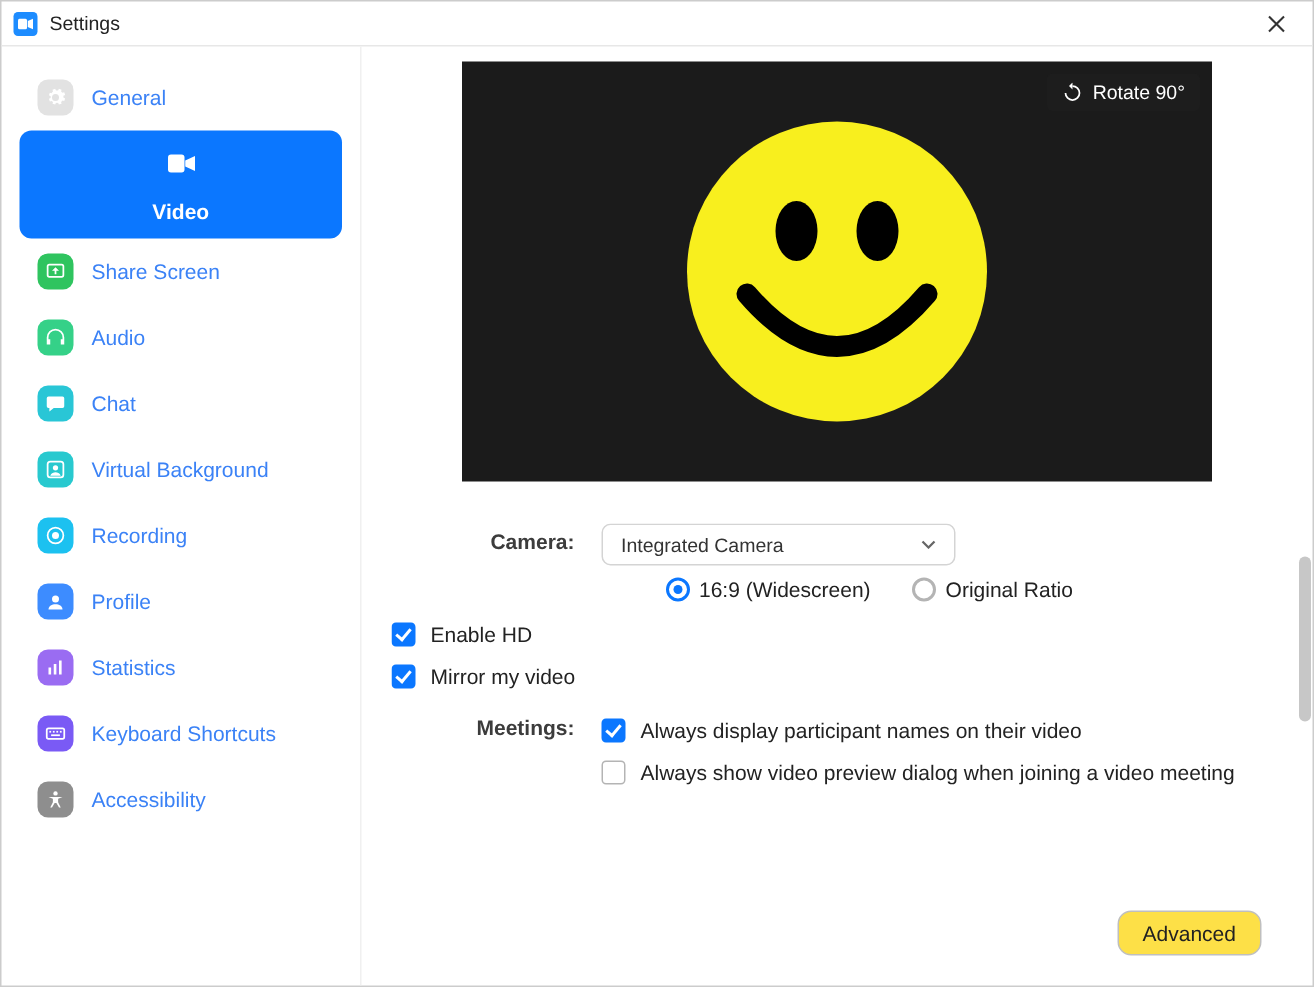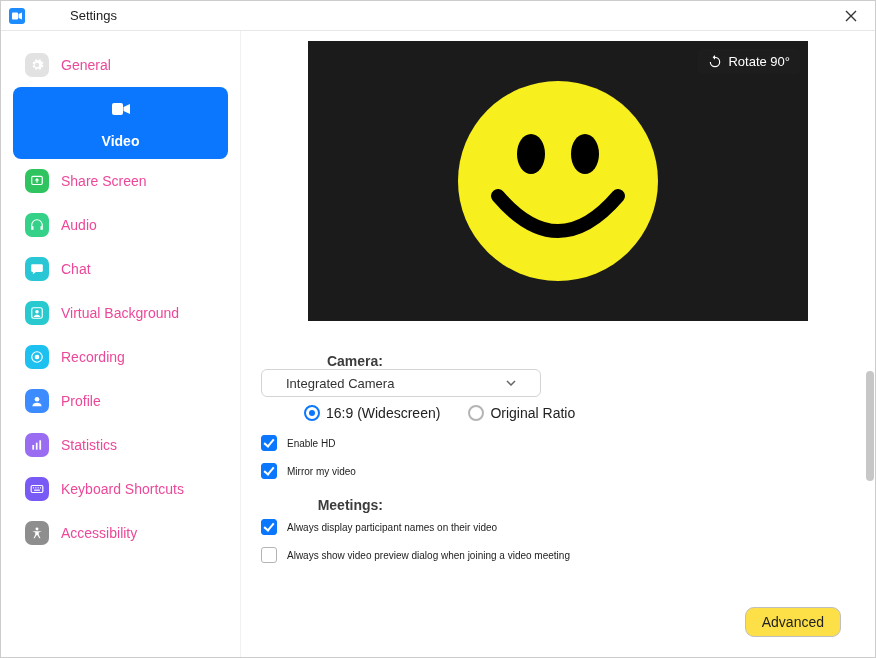--- a/index.html
+++ b/index.html
@@ -1,49 +1,49 @@
 <!DOCTYPE html>
 <html><head>
 <meta charset="utf-8">
 <style>
   * { box-sizing: border-box; }
   html, body { margin: 0; padding: 0; font-family: -apple-system, "Segoe UI", Arial, sans-serif; font-size: 14px; color: #222; background: #fff; }
   .window { width: 876px; height: 658px; border: 1px solid #ccc; position: relative; display: flex; flex-direction: column; background: #fff; }
-  .titlebar { height: 30px; display: flex; align-items: center; padding: 0 8px; border-bottom: 1px solid #e7e7e7; gap: 37px; }
+  .titlebar { height: 30px; display: flex; align-items: center; padding: 0 8px; border-bottom: 1px solid #e7e7e7; }
   .titlebar .app-icon { width: 16px; height: 16px; background: #1d8cff; border-radius: 3px; display: flex; align-items: center; justify-content: center; margin-right: 8px; }
   .titlebar .title { font-size: 13px; color: #222; }
   .titlebar .close { margin-left: auto; width: 32px; height: 30px; display: flex; align-items: center; justify-content: center; font-size: 14px; cursor: pointer; }
   .body { flex: 1 1 auto; display: flex; overflow: hidden; }
   .sidebar { width: 240px; border-right: 1px solid #f0f0f0; padding: 12px 12px; }
-  .nav-item { display: flex; align-items: center; gap: 12px; padding: 10px 12px; border-radius: 8px; cursor: pointer; color: #ec4899; }
+  .nav-item { display: flex; align-items: center; gap: 12px; padding: 10px 12px; border-radius: 8px; cursor: pointer; color: #3b82f6; }
   .nav-item.active { background: #0b77ff; color: #fff; flex-direction: column; }
   .nav-item .icon-wrap { width: 24px; height: 24px; border-radius: 7px; display: flex; align-items: center; justify-content: center; flex: 0 0 24px; }
   .nav-item.active .icon-wrap { background: transparent; }
   .nav-item .label { font-size: 14px; }
   .content { flex: 1 1 auto; padding: 0 20px 12px 20px; overflow: hidden; position: relative; display: flex; flex-direction: column; }
   .scrolltrack { position: absolute; top: 0; right: 0; width: 10px; height: 100%; }
   .scrollthumb { position: absolute; right: 1px; top: 340px; width: 8px; height: 110px; background: #c7c7c7; border-radius: 4px; }
   .preview { margin: 10px auto 0 auto; width: 500px; height: 280px; background: #1b1b1b; position: relative; }
   .rotate-btn { position: absolute; top: 8px; right: 8px; background: rgba(30,30,30,0.9); color: #fff; padding: 5px 10px; border-radius: 4px; font-size: 13px; display: flex; align-items: center; gap: 6px; cursor: pointer; }
   .smiley { position: absolute; left: 50%; top: 50%; transform: translate(-50%, -50%); }
   .settings-area { flex: 1 1 auto; overflow: hidden; margin-top: 28px; padding-right: 6px; }
-  .row { display: flex; align-items: flex-start; margin-bottom: 8px; flex-direction: column; }
+  .row { display: flex; align-items: flex-start; margin-bottom: 8px; }
   .row .row-label { width: 140px; text-align: right; padding-right: 18px; font-weight: 700; color: #3c3c3c; font-size: 14px; padding-top: 4px; }
   .row .row-content { flex: 1 1 auto; }
-  .select { width: 280px; height: 28px; border: 1px solid #d4d4d4; border-radius: 6px; display: flex; align-items: center; padding: 0 24px; font-size: 13px; color: #333; cursor: pointer; position: relative; }
+  .select { width: 236px; height: 28px; border: 1px solid #d4d4d4; border-radius: 6px; display: flex; align-items: center; padding: 0 12px; font-size: 13px; color: #333; cursor: pointer; position: relative; }
   .select .caret { margin-left: auto; }
   .option-line { display: flex; align-items: center; gap: 6px; margin-top: 8px; margin-left: 43px; }
   .option-line .opt { display: flex; align-items: center; gap: 6px; font-size: 14px; cursor: pointer; }
   .radio { width: 16px; height: 16px; border: 2px solid #b4b4b4; border-radius: 50%; position: relative; }
   .radio.checked { border-color: #0b77ff; }
   .radio.checked::after { content: ""; position: absolute; inset: 3px; background: #0b77ff; border-radius: 50%; }
   .checkbox { width: 16px; height: 16px; border: 1px solid #b4b4b4; border-radius: 3px; position: relative; background: #fff; }
   .checkbox.checked { background: #0b77ff; border-color: #0b77ff; }
   .checkbox.checked::after { content: ""; position: absolute; left: 4px; top: 1px; width: 4px; height: 8px; border: solid #fff; border-width: 0 2px 2px 0; transform: rotate(40deg); }
-  .checkline { display: flex; align-items: center; gap: 10px; padding: 6px 0; font-size: 10px; cursor: pointer; }
+  .checkline { display: flex; align-items: center; gap: 10px; padding: 6px 0; font-size: 14px; cursor: pointer; }
   .footer { margin-top: auto; display: flex; padding: 8px 14px; }
   .adv-btn { margin-left: auto; border: 1px solid #bfbfbf; border-radius: 9px; padding: 6px 16px; font-size: 14px; cursor: pointer; background: #fde047; }
   svg { display: block; }
 </style>
 </head>
 <body>
 
 <div class="window">
   <div class="titlebar">
     <div class="app-icon">

